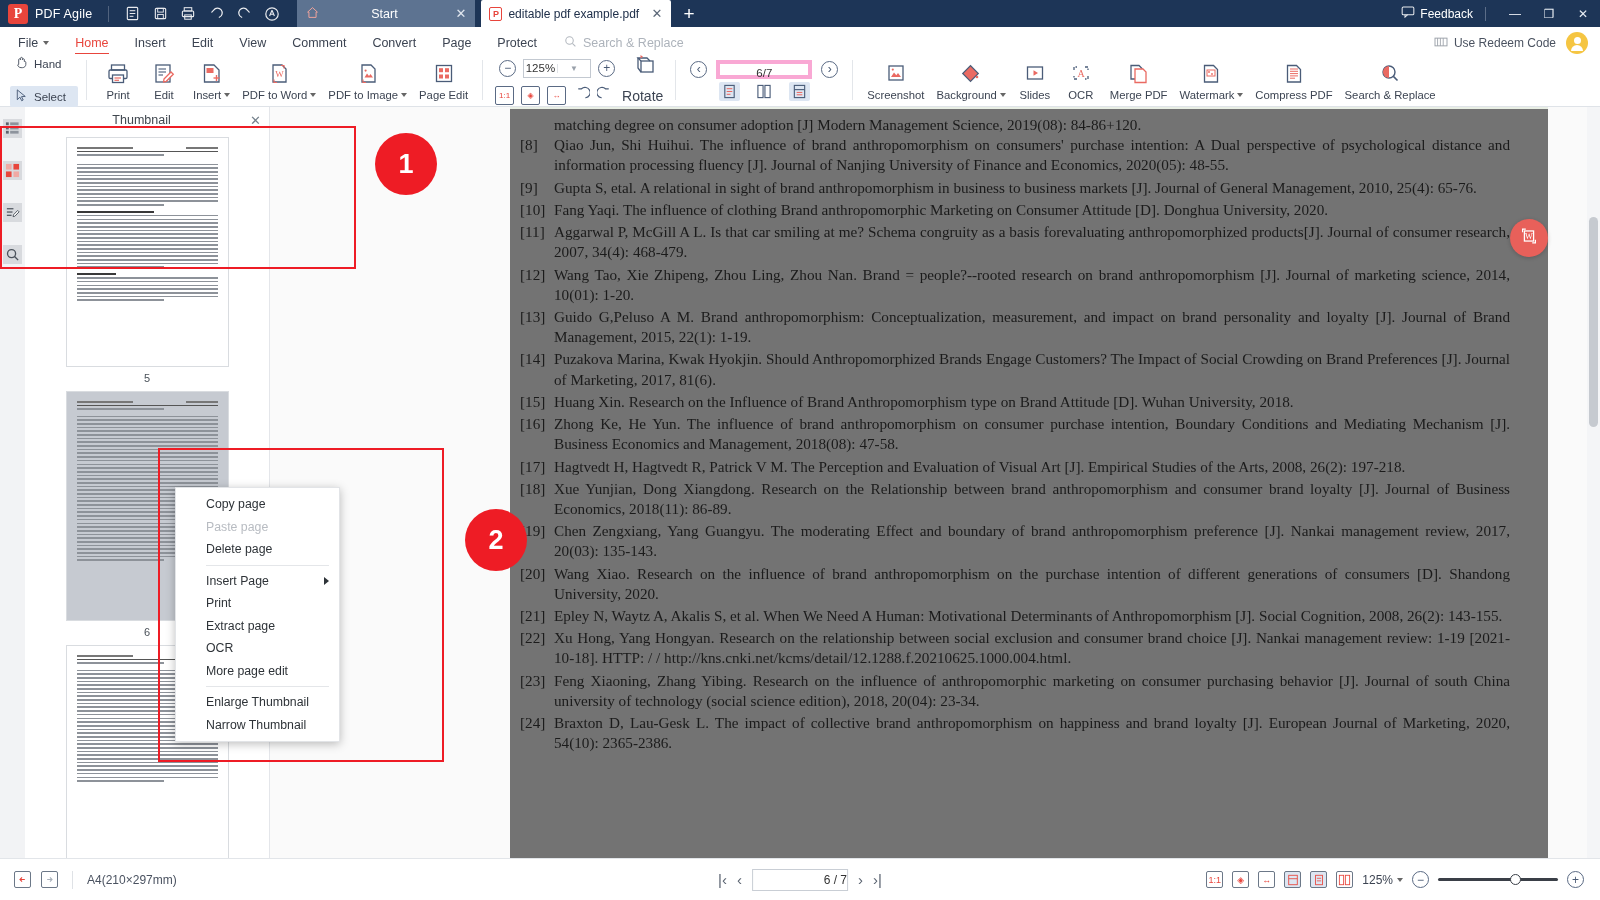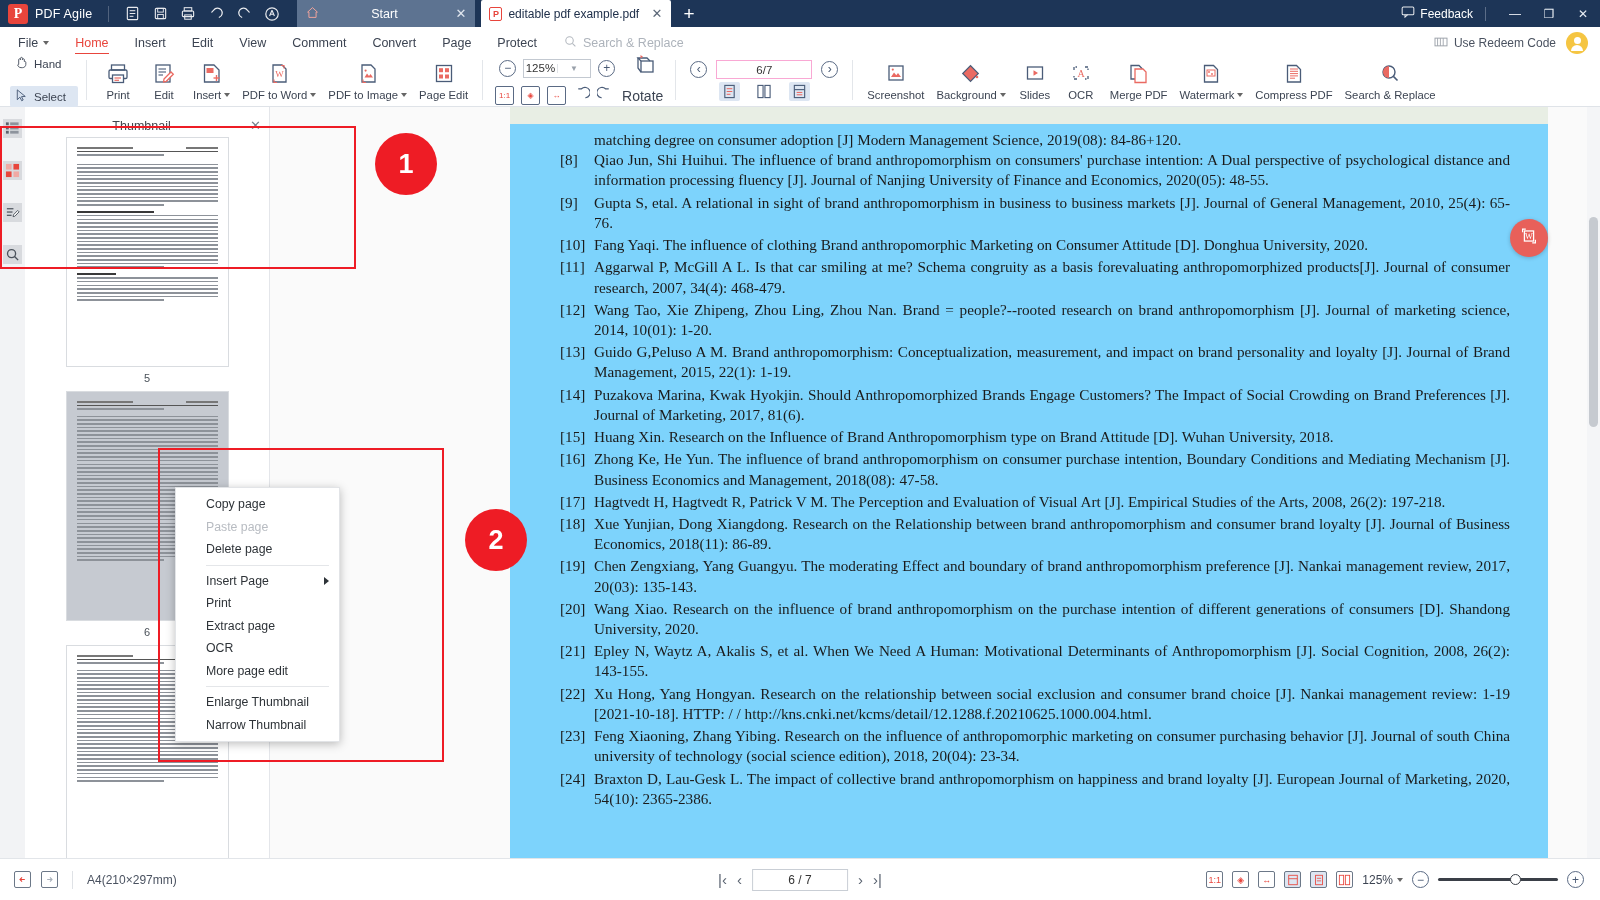--- a/index.html
+++ b/index.html
@@ -94,35 +94,35 @@
   .zoom-row2 { display:flex; align-items:center; gap:7px; margin-top:3px;}
   .circ-btn { width:17px;height:17px;border:1.3px solid #5a6a84;border-radius:50%;
       display:flex;align-items:center;justify-content:center;color:#4a5a74;font-size:12px; cursor:pointer;}
   .zoom-box { width:68px;height:19px;border:1px solid #c3c9d1;background:#fff;display:flex;align-items:center;}
   .zoom-box span{flex:1;text-align:center;font-size:11.5px;color:#333;}
   .zoom-box .dd{width:16px;text-align:center;border-left:1px solid #e0e3e7;color:#9aa1ab;font-size:8px;}
   .mini-ic { width:19px;height:19px;border:1.2px solid #5a6a84;border-radius:2px;
      display:flex;align-items:center;justify-content:center; font-size:8px;color:#e8453c; cursor:pointer;}
   .page-group { display:flex; flex-direction:column; align-items:center; margin:0 6px;}
   .page-row1 { display:flex; align-items:center; gap:9px;}
-  .page-box{width:96px;height:19px;border:1px solid #f9a8d4;background:#fff;text-align:center;
+  .page-box{width:96px;height:19px;border:4px solid #f9a8d4;background:#fff;text-align:center;
      font-size:11.5px;color:#333;line-height:18px;}
   .page-row2 { display:flex; align-items:center; gap:14px; margin-top:3px;}
   .view-ic{width:21px;height:19px;display:flex;align-items:center;justify-content:center;border-radius:2px;cursor:pointer;}
   .view-ic.sel{background:#dde6f2;}
 
   
   .rail { position:absolute; left:0; top:107px; width:25px; height:751px; background:#f2f3f5; }
   .rail-ic { width:25px;height:42px; display:flex;align-items:center;justify-content:center; cursor:pointer;}
   .rail-ic .box { width:19px;height:19px; background:#d8dade; display:flex;align-items:center;justify-content:center;}
 
   
   .thumbpanel { position:absolute; left:25px; top:107px; width:245px; height:751px; background:#fff;
      border-right:1px solid #e4e6ea; }
-  .thumb-head { height:26px; display:flex; align-items:flex-end; padding:0 8px; }
+  .thumb-head { height:26px; display:flex; align-items:center; padding:0 8px; }
   .thumb-head .t { flex:1; text-align:center; font-size:12.5px; color:#40474f; }
   .thumb-head .x { color:#74808c; font-size:13px; cursor:pointer; }
   .thumb-scroll { height:725px; overflow:hidden; padding-top:4px;}
   .thumb-item { display:flex; flex-direction:column; align-items:center; margin-bottom:4px; }
   .thumb-page { width:163px; height:230px; background:#fff; border:1px solid #d9dce0;
       position:relative; overflow:hidden; padding:9px 10px;}
   .thumb-page.sel { background:#c6cad1; }
   .thumb-page .hdr { height:5px; border-bottom:1px solid #555; margin-bottom:2px; position:relative;}
   .thumb-page .hdr::before{content:'';position:absolute;left:0;top:0;width:40%;height:2px;background:#777;}
   .thumb-page .hdr::after{content:'';position:absolute;right:0;top:0;width:22%;height:2px;background:#777;}
@@ -131,21 +131,21 @@
   .tl.b { background:#3a3a3a; height:2px; }
   .tl.gap { margin-top:5px; }
   .thumb-num { font-size:11px; color:#4a5159; margin:5px 0 3px; }
 
   
   .docarea { position:absolute; left:270px; top:107px; width:1330px; height:751px; background:#e8eee4; }
   .docstage { position:absolute; left:0; top:0; width:1330px; height:751px; background:#e8eee4;
       display:flex; justify-content:center;}
   .page-white-l { position:absolute; left:0; top:0; width:240px; height:751px; background:#fafafa; }
   .page-white-r { position:absolute; right:0; top:0; width:52px; height:751px; background:#fafafa; }
-  .pdfpage { position:absolute; left:240px; top:17px; width:1038px; height:751px; background:#7dd3fc;padding-left:40px; }
+  .pdfpage { position:absolute; left:240px; top:2px; width:1038px; height:751px; background:#737373; }
   .pdfcontent { padding:6px 38px 0 10px; font-family:"Liberation Serif", serif; color:#1b1b1b; }
   .ref { display:flex; font-size:15.2px; line-height:1.33; margin-bottom:2px; }
   .ref .num { width:34px; flex:0 0 34px; text-align:left; }
   .ref .txt { flex:1; text-align:justify; }
   .ref.cut { overflow:hidden; }
   .ref-first { margin-left:34px; font-size:15.2px; line-height:1.33; }
 
   .float-btn { position:absolute; right:52px; top:112px; width:38px; height:38px; border-radius:50%;
      background:#e8605a; display:flex; align-items:center; justify-content:center;
      box-shadow:0 1px 4px rgba(0,0,0,.2); cursor:pointer; }
@@ -167,21 +167,21 @@
      font-family:"Liberation Sans", sans-serif; }
 
   
   .statusbar { position:absolute; left:0; top:858px; width:1600px; height:42px; background:#fff;
      border-top:1px solid #e2e5e9; display:flex; align-items:center; }
   .sb-ic { width:17px;height:17px;border:1.2px solid #6c7888;border-radius:2px;
      display:flex;align-items:center;justify-content:center;color:#e8453c;font-size:9px; cursor:pointer;}
   .sb-size { font-size:12px; color:#4a5260; margin-left:14px; }
   .sb-center { position:absolute; left:50%; transform:translateX(-50%); display:flex; align-items:center; gap:10px;}
   .nav-ic { color:#5a6370; font-size:15px; cursor:pointer; display:flex; align-items:center;}
-  .sb-pagebox { width:96px;height:22px;border:1px solid #c9ced5;background:#fff;text-align:center;
+  .sb-pagebox { width:96px;height:22px;border:1px solid #c9ced5;background:#fff;text-align:right;
      font-size:12px;color:#333;line-height:20px;}
   .sb-right { margin-left:auto; display:flex; align-items:center; gap:9px; padding-right:16px;}
   .sb-zoom-lbl { font-size:12px; color:#3c4452; display:flex; align-items:center; gap:4px;}
   .slider { width:120px; height:3px; background:#3a3f47; border-radius:2px; position:relative;}
   .slider .knob { position:absolute; left:72px; top:-4px; width:11px;height:11px;border-radius:50%;
      background:#fff; border:1.4px solid #3a3f47;}
   .vscroll { position:absolute; right:0; top:107px; width:13px; height:751px; background:#f4f5f7;}
   .vscroll .thumb { position:absolute; top:110px; left:2px; width:9px; height:210px; background:#c6cad0; border-radius:5px;}
 </style>
 </head>

